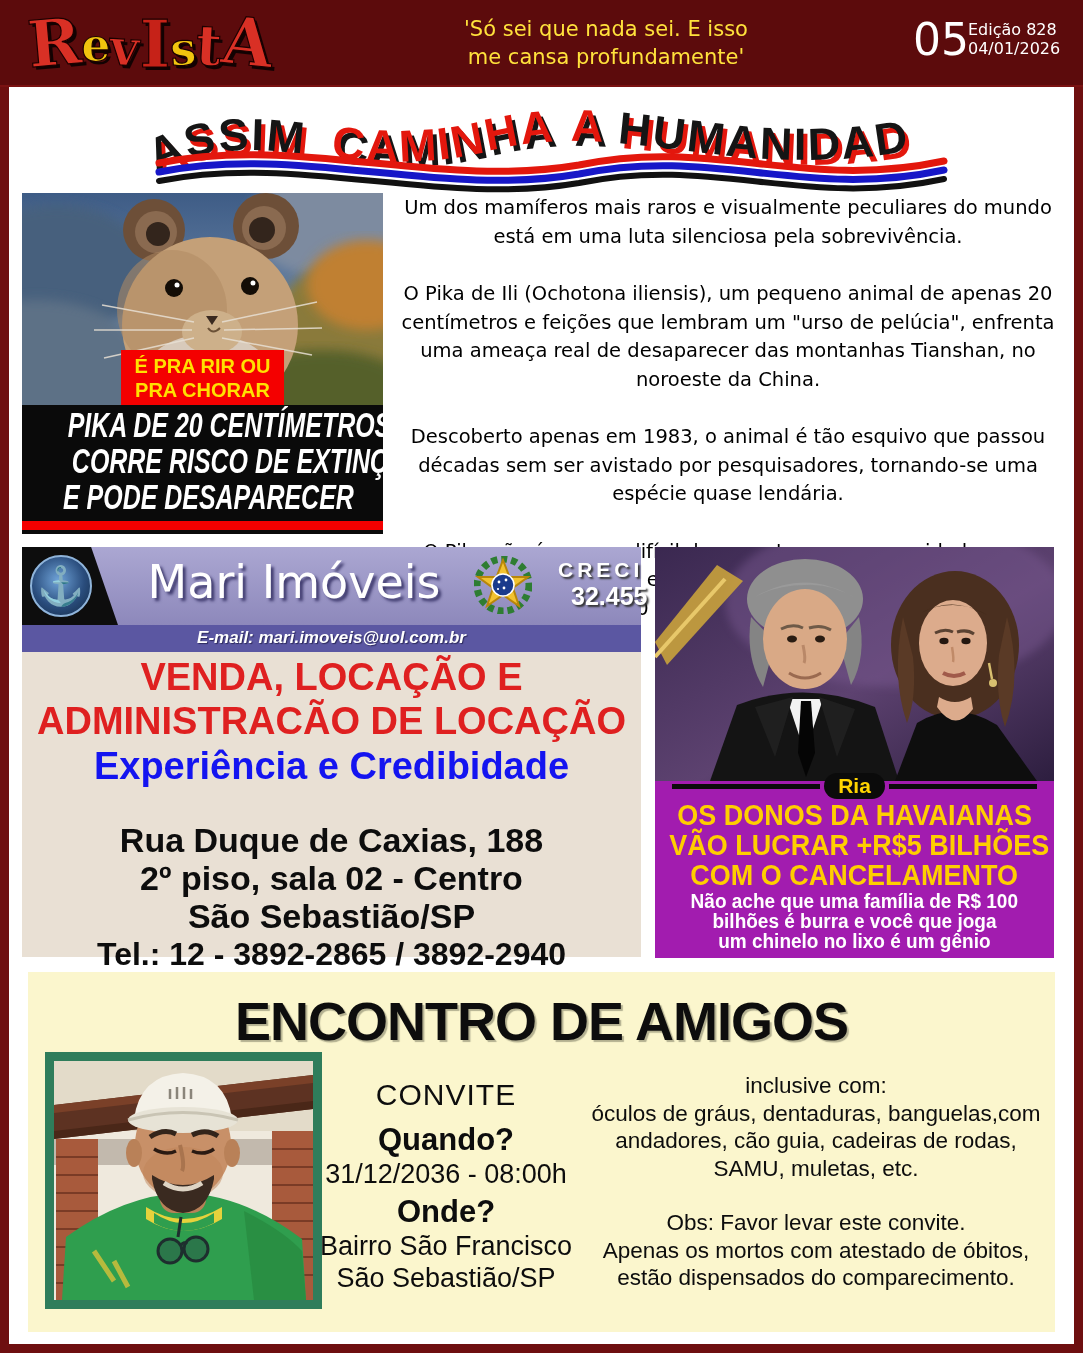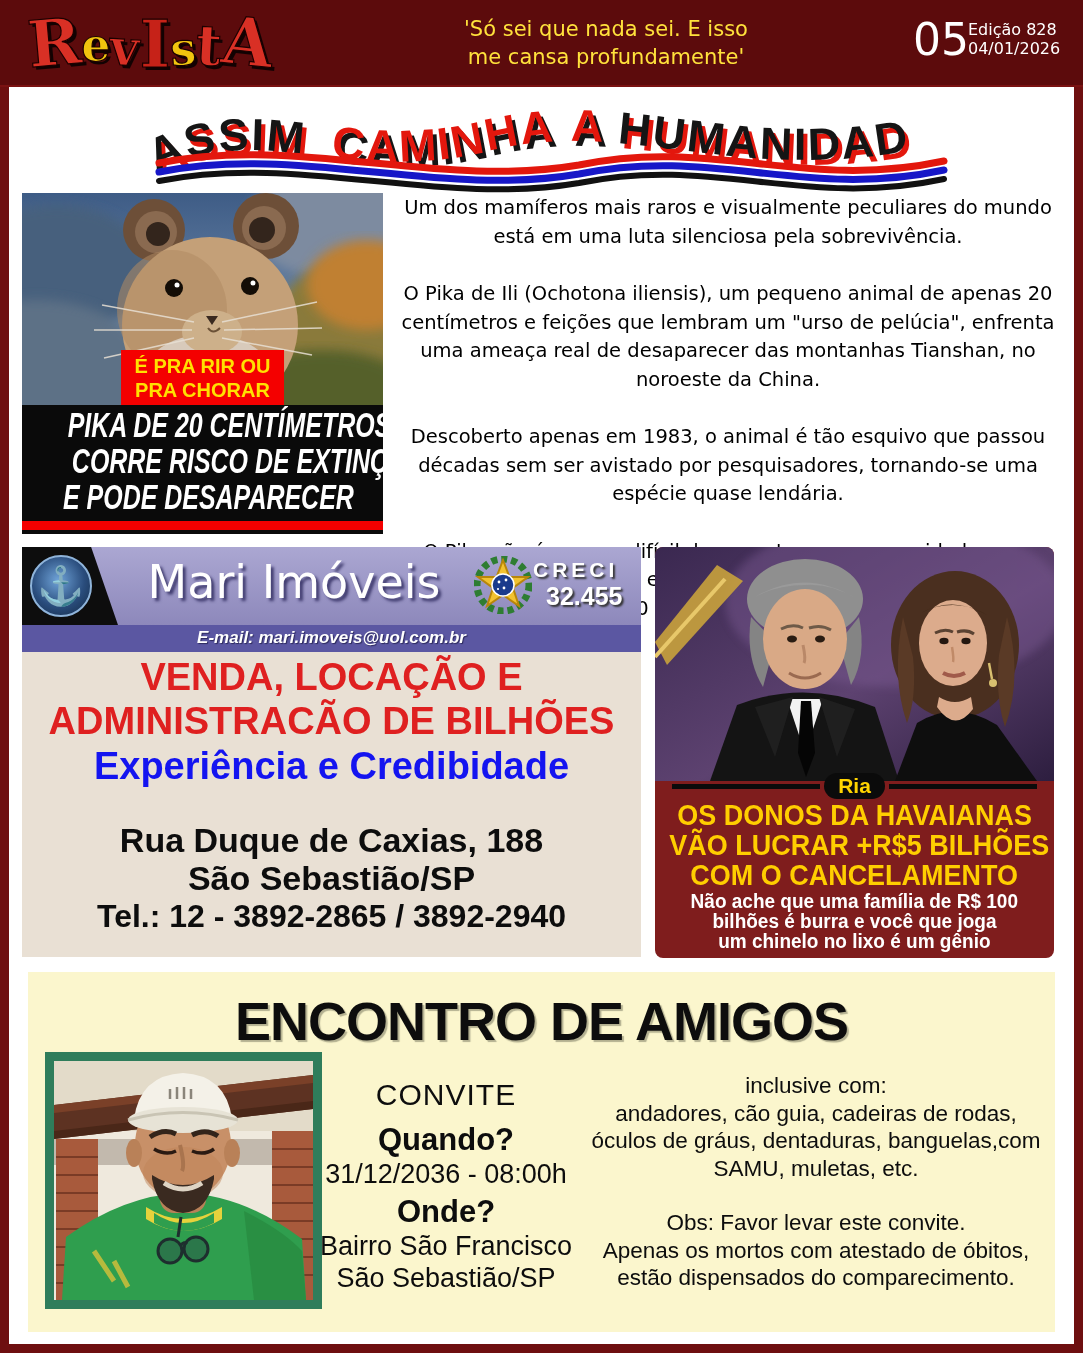--- a/index.html
+++ b/index.html
@@ -71,36 +71,36 @@
                 clip-path:polygon(0 0,72% 0,100% 100%,0 100%);
                 display:flex; align-items:center; }
   .m-anchor { width:62px; height:62px; margin-left:8px; border-radius:50%;
               background:radial-gradient(circle at 45% 40%, #6fa3d8 0%, #2a4d7d 55%, #122842 100%);
               border:2px solid #8fb4da; color:#d5e7fa; font-size:38px; line-height:58px;
               text-align:center; }
   .m-name { position:absolute; left:98px; top:8px; width:348px; text-align:center;
             font-family:"DejaVu Sans",sans-serif; font-weight:400; font-size:46px;
             color:#fff; text-shadow:3px 3px 3px #3f3b6e; }
   .m-emblem { position:absolute; left:452px; top:9px; }
-  .m-creci { position:absolute; left:511px; top:11px; color:#fff;
+  .m-creci { position:absolute; left:536px; top:11px; color:#fff;
              text-shadow:2px 2px 2px #333; font-weight:700; }
   .m-creci .c1 { font-size:21px; letter-spacing:4px; }
   .m-creci .c2 { font-size:25px;margin-left:13px; }
   .m-email { height:27px; background:#5b57a2; color:#fff; text-align:center;
              font-style:italic; font-weight:700; font-size:17px; line-height:26px;
              text-shadow:1px 1px 1px #2c295c; }
   .m-body { height:305px; background:#E9E0D4; text-align:center; padding-top:3px; }
   .m-red  { color:#DF2020; font-weight:700; font-size:38px; line-height:44px; }
   .m-blue { color:#1414F0; font-weight:700; font-size:38px; line-height:46px; }
   .m-addr { margin-top:32px; color:#0d0d0d; font-weight:700; font-size:34px; line-height:38px; }
   .m-tel  { font-size:32px; white-space:nowrap; }
 
   
   #hav-ad { position:absolute; left:655px; top:547px; width:399px; height:411px;
-            background:#7f1d1d; overflow:hidden;border-radius:8px; }
+            background:#a21caf; overflow:hidden; }
   .h-ria-row { position:absolute; top:226px; left:0; right:0; height:26px; z-index:3;
                display:flex; align-items:center; justify-content:center; }
   .h-bar { width:148px; height:5px; background:#0b0b0b; }
   .h-pill { background:#0b0b0b; border-radius:13px; color:#FFD400; font-weight:700;
             font-size:21px; line-height:24px; padding:1px 14px; margin:0 4px; }
   .h-headline { position:absolute; top:253px; left:0; right:0; text-align:center; }
   .h-headline .hl { display:block; color:#FFCE00; font-weight:700; font-size:29px;
                     line-height:30px; white-space:nowrap; }
   .h-headline .hl span { display:inline-block; transform:scale(.93,1); }
   .h-sub { position:absolute; top:344px; left:0; right:0; text-align:center; }
@@ -253,24 +253,25 @@
         <circle cx="24" cy="33" r="1.1" fill="#fff"></circle>
     </svg>
     <div class="m-creci">
       <div class="c1">CRECI</div>
       <div class="c2">32.455</div>
     </div>
   </div>
   <div class="m-email">E-mail: mari.imoveis@uol.com.br</div>
   <div class="m-body">
     <div class="m-red">VENDA, LOCAÇÃO E</div>
-    <div class="m-red">ADMINISTRACÃO DE BILHÕES</div>
+    <div class="m-red">ADMINISTRACÃO DE LOCAÇÃO</div>
     <div class="m-blue">Experiência e Credibidade</div>
     <div class="m-addr">
       <div>Rua Duque de Caxias, 188</div>
+      <div>2º piso, sala 02 - Centro</div>
       <div>São Sebastião/SP</div>
       <div class="m-tel">Tel.: 12 -  3892-2865 / 3892-2940</div>
     </div>
   </div>
 </div>
 
 <div id="hav-ad">
   <svg width="407" height="234" viewBox="0 0 407 234">
     <defs>
       <linearGradient id="purp" x1="0" y1="0" x2="1" y2="1">
@@ -399,22 +400,22 @@
     <div class="c-title">CONVITE</div>
     <div class="c-q">Quando?</div>
     <div class="c-d">31/12/2036 - 08:00h</div>
     <div class="c-o">Onde?</div>
     <div class="c-a">Bairro São Francisco</div>
     <div class="c-a">São  Sebastião/SP</div>
   </div>
 
   <div class="e-right">
     <div>inclusive com:</div>
+    <div>óculos de gráus, dentaduras, banguelas,com</div>
     <div>andadores, cão guia, cadeiras de rodas,</div>
-    <div>óculos de gráus, dentaduras, banguelas,com</div>
     <div>SAMU, muletas, etc.</div>
     <div class="obs">
       <div>Obs: Favor levar este  convite.</div>
       <div>Apenas os mortos com atestado de óbitos,</div>
       <div>estão dispensados do comparecimento.</div>
     </div>
   </div>
 </div>
 
 </body></html>

